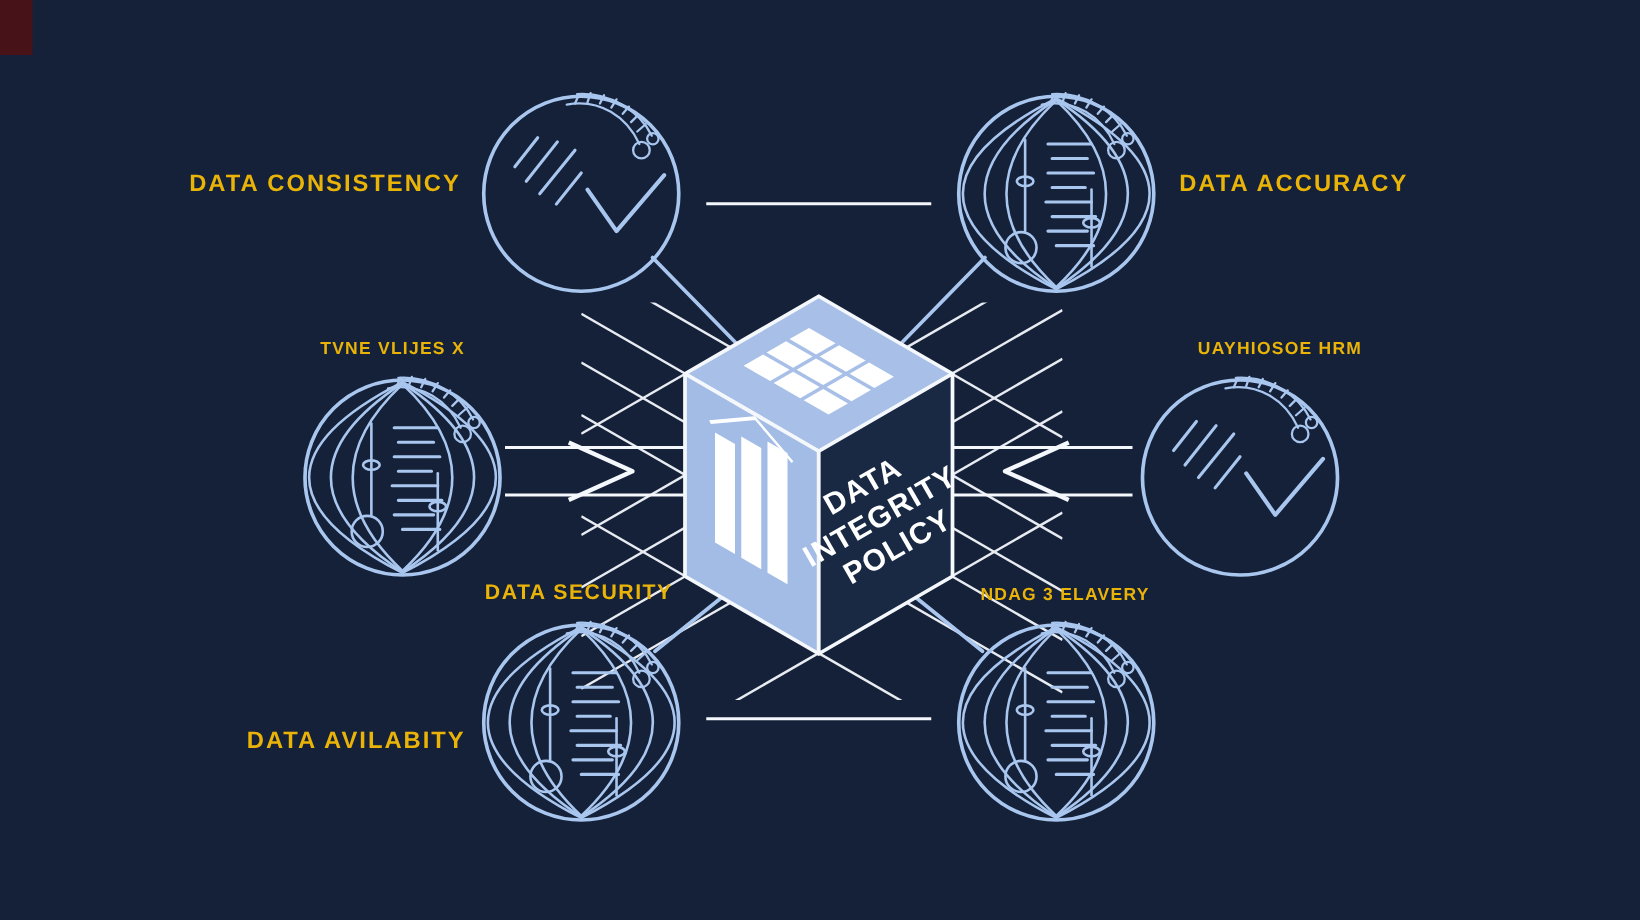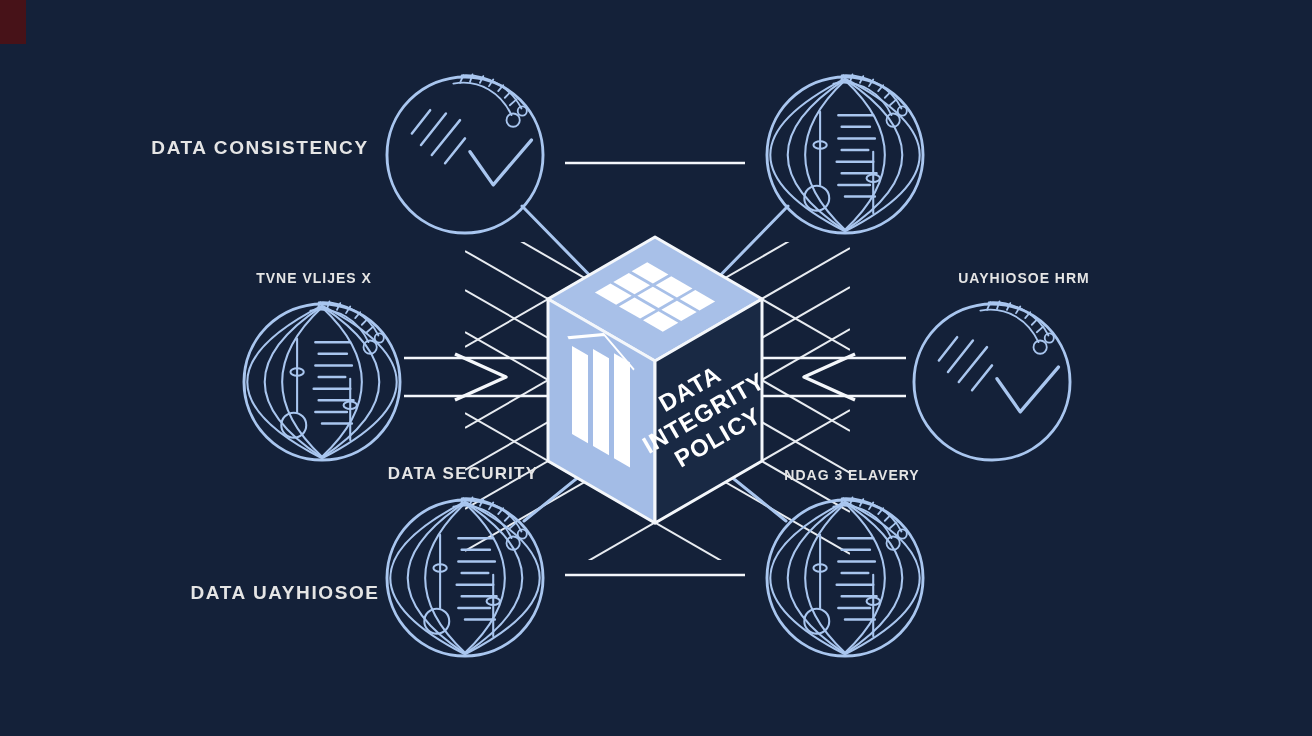--- a/index.html
+++ b/index.html
@@ -4,21 +4,21 @@
 <style>
   html,body{margin:0;padding:0;background:#0d1830;}
   .stage{
     position:relative;width:1312px;height:736px;overflow:hidden;
     background:#142139;
     font-family:"Liberation Sans",sans-serif;
   }
   .art{position:absolute;left:0;top:0;}
   .label{
     position:absolute;transform:translate(-50%,-50%);
-    color:#e5e5e5;font-weight:700;white-space:nowrap;
+    color:#eab308;font-weight:700;white-space:nowrap;
     letter-spacing:1.6px;
   }
   .label.lg{font-size:19px;}
   .label.md{font-size:17px;letter-spacing:1.2px;}
   .label.sm{font-size:14px;letter-spacing:1px;}
   .corner-artifact{
     position:absolute;left:0;top:0;width:26px;height:44px;background:#471218;
   }
 </style>
 </head>
@@ -137,20 +137,21 @@
 
     <use href="#icon-circle-check" transform="translate(382,72) scale(0.83)"></use>
     <use href="#icon-globe" transform="translate(762,72) scale(0.83)"></use>
     <use href="#icon-globe" transform="translate(239,299) scale(0.83)"></use>
     <use href="#icon-circle-check" transform="translate(909,299) scale(0.83)"></use>
     <use href="#icon-globe" transform="translate(382,495) scale(0.83)"></use>
     <use href="#icon-globe" transform="translate(762,495) scale(0.83)"></use>
   </svg>
 
   <div class="label lg" style="left:260px;top:148px;">DATA CONSISTENCY</div>
+  <div class="label lg" style="left:1035px;top:148px;">DATA ACCURACY</div>
   <div class="label sm" style="left:314px;top:278px;">TVNE VLIJES X</div>
   <div class="label sm" style="left:988px;top:278px;margin-left:36px;">UAYHIOSOE HRM</div>
   <div class="label md" style="left:463px;top:474px;">DATA SECURITY</div>
   <div class="label sm" style="left:852px;top:475px;">NDAG 3 ELAVERY</div>
-  <div class="label lg" style="left:285px;top:593px;">DATA UAYHIOSOE</div>
+  <div class="label lg" style="left:285px;top:593px;">DATA AVILABITY</div>
 
   <div class="corner-artifact"></div>
 </div>
 
 </body></html>

